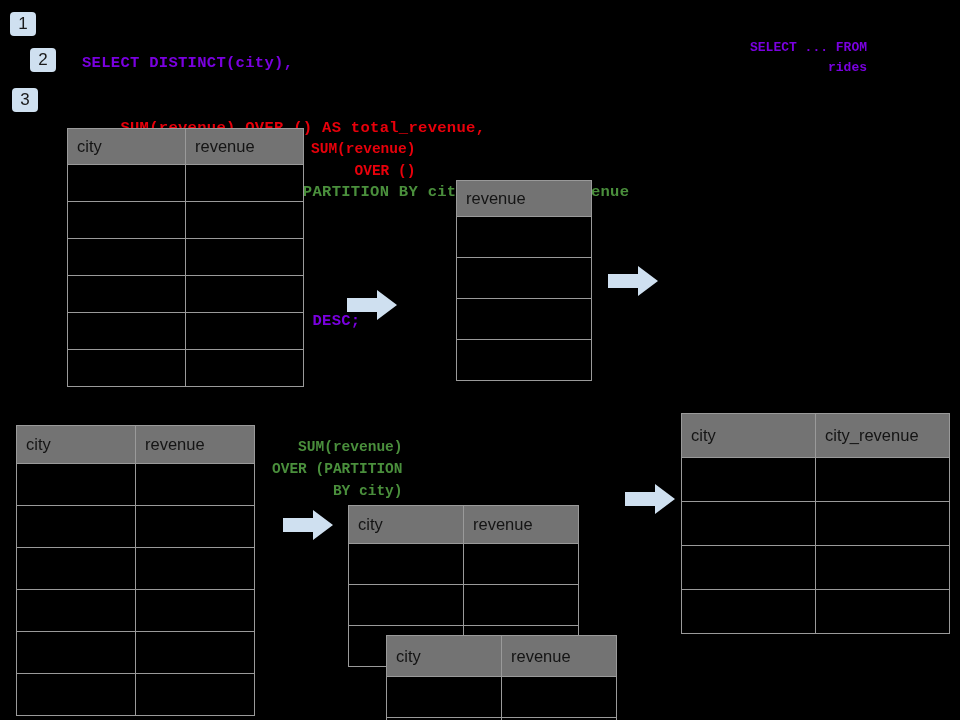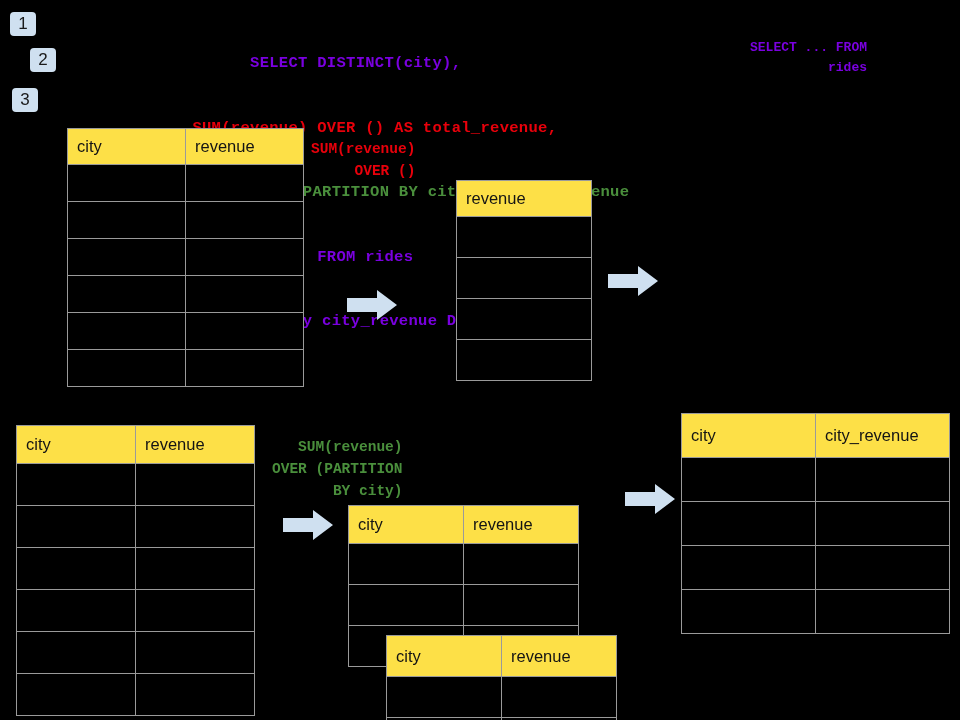--- a/index.html
+++ b/index.html
@@ -20,21 +20,21 @@
     position: absolute;
     left: 82px;
     top: 10px;
     font-family: "Liberation Mono", "DejaVu Sans Mono", monospace;
     font-size: 15.5px;
     font-weight: bold;
     line-height: 21.5px;
     letter-spacing: 0.3px;
     white-space: pre;
   }
-  .sql-line { white-space: pre; text-align: center; }
+  .sql-line { white-space: pre; }
   .c-purple { color: #7a00e0; }
   .c-red    { color: #e8000b; }
   .c-green  { color: #4a8f3c; }
 
   
   .badge {
     position: absolute;
     background: #cfe0f0;
     color: #1a1a1a;
     border-radius: 4px;
@@ -64,21 +64,21 @@
     table-layout: fixed;
     background: #000000;
   }
   .tbl td {
     border: 1px solid #9a9a9a;
     padding: 0;
     background: #000000;
   }
   .tbl th {
     border: 1px solid #9a9a9a;
-    background: #fde047;
+    background: #737373;
     color: #141414;
     font-family: "Liberation Sans", sans-serif;
     font-weight: normal;
     font-size: 16.5px;
     text-align: left;
     padding: 0 0 0 9px;
   }
 
   
   .arrow {

